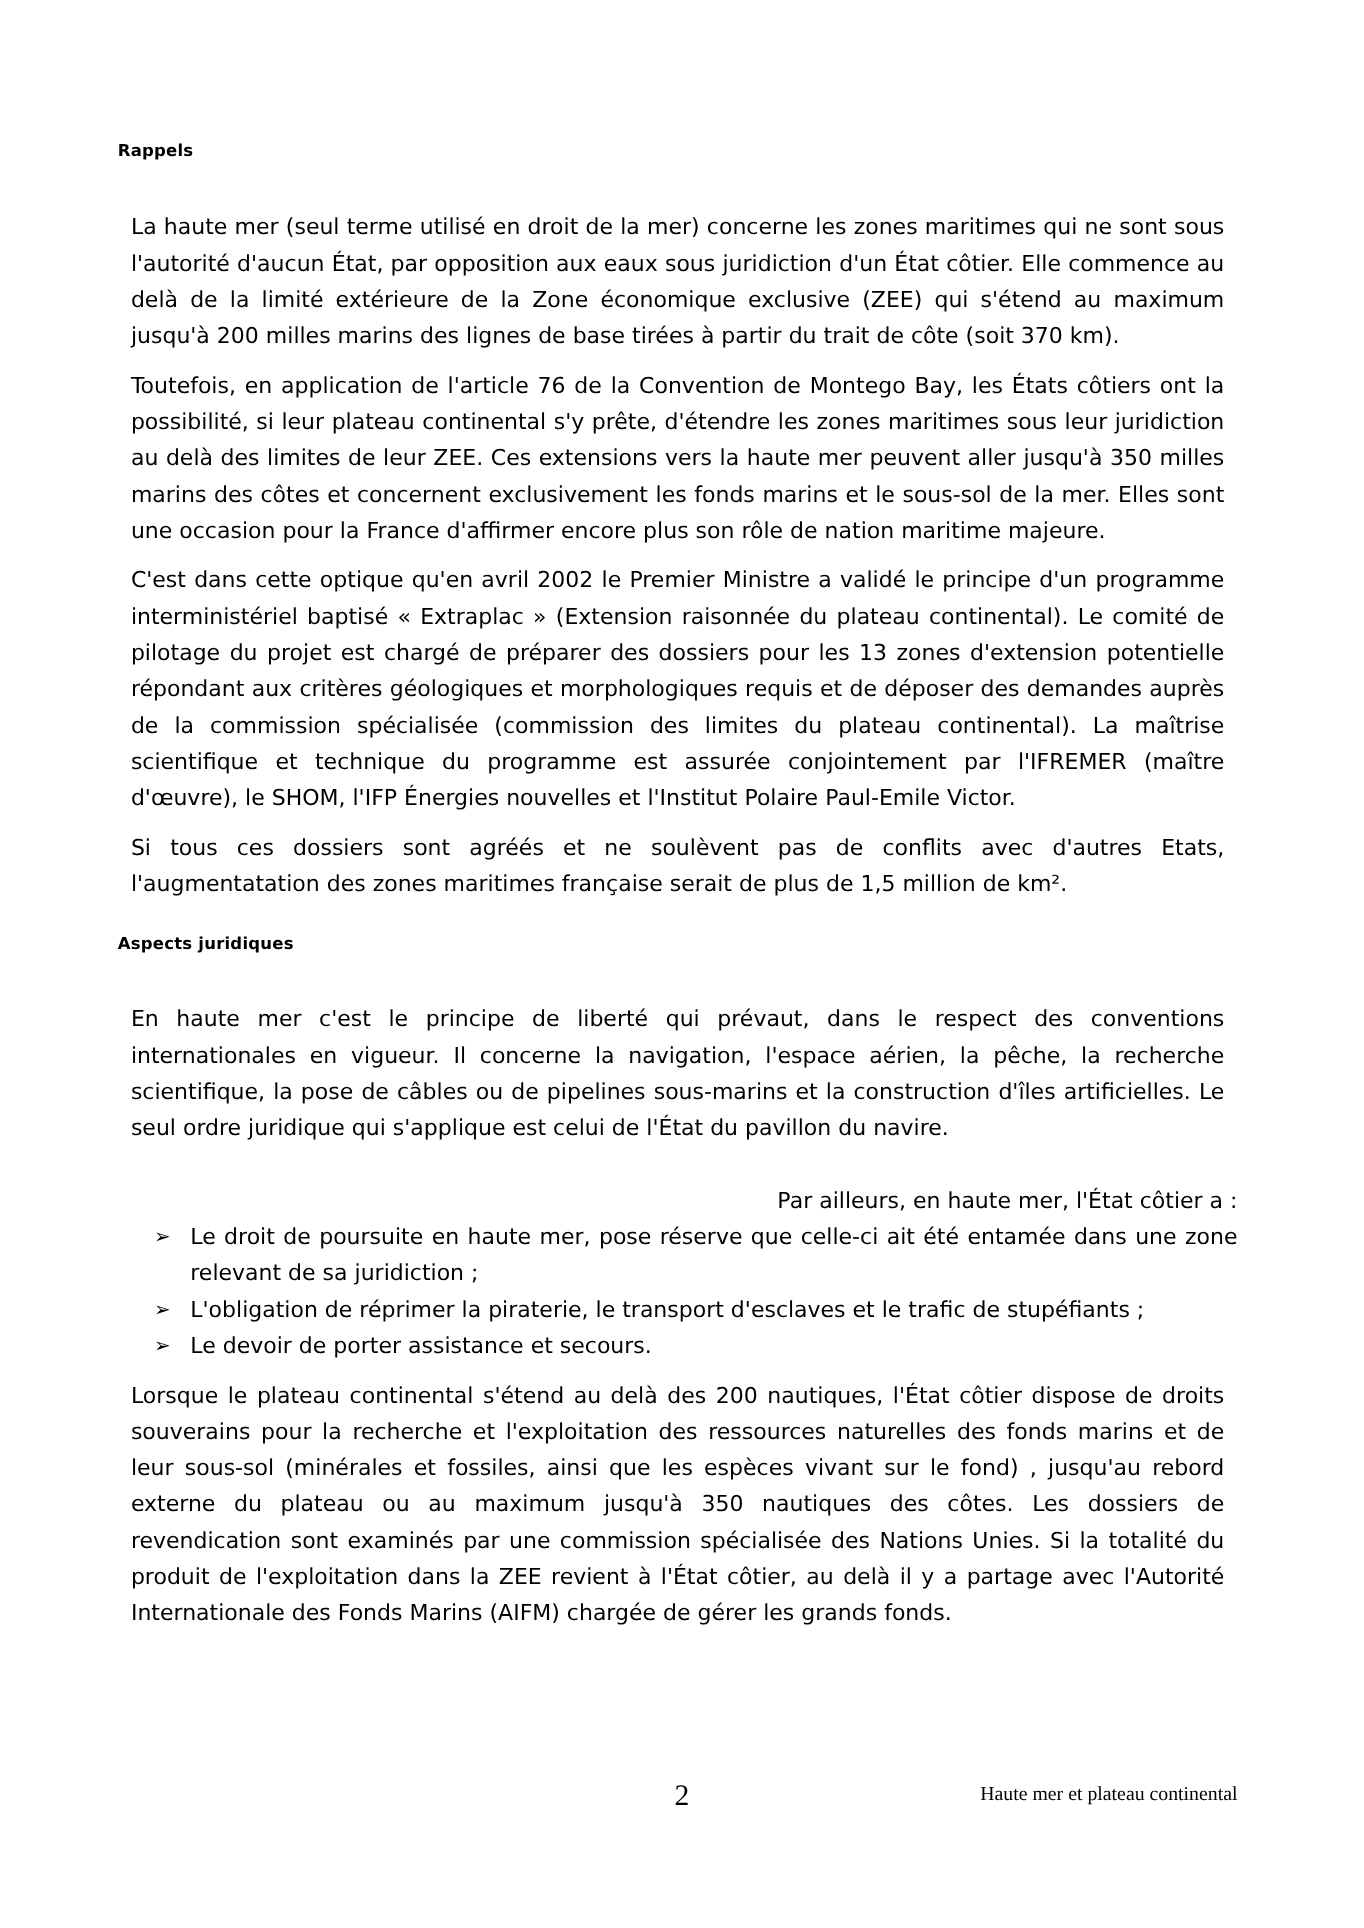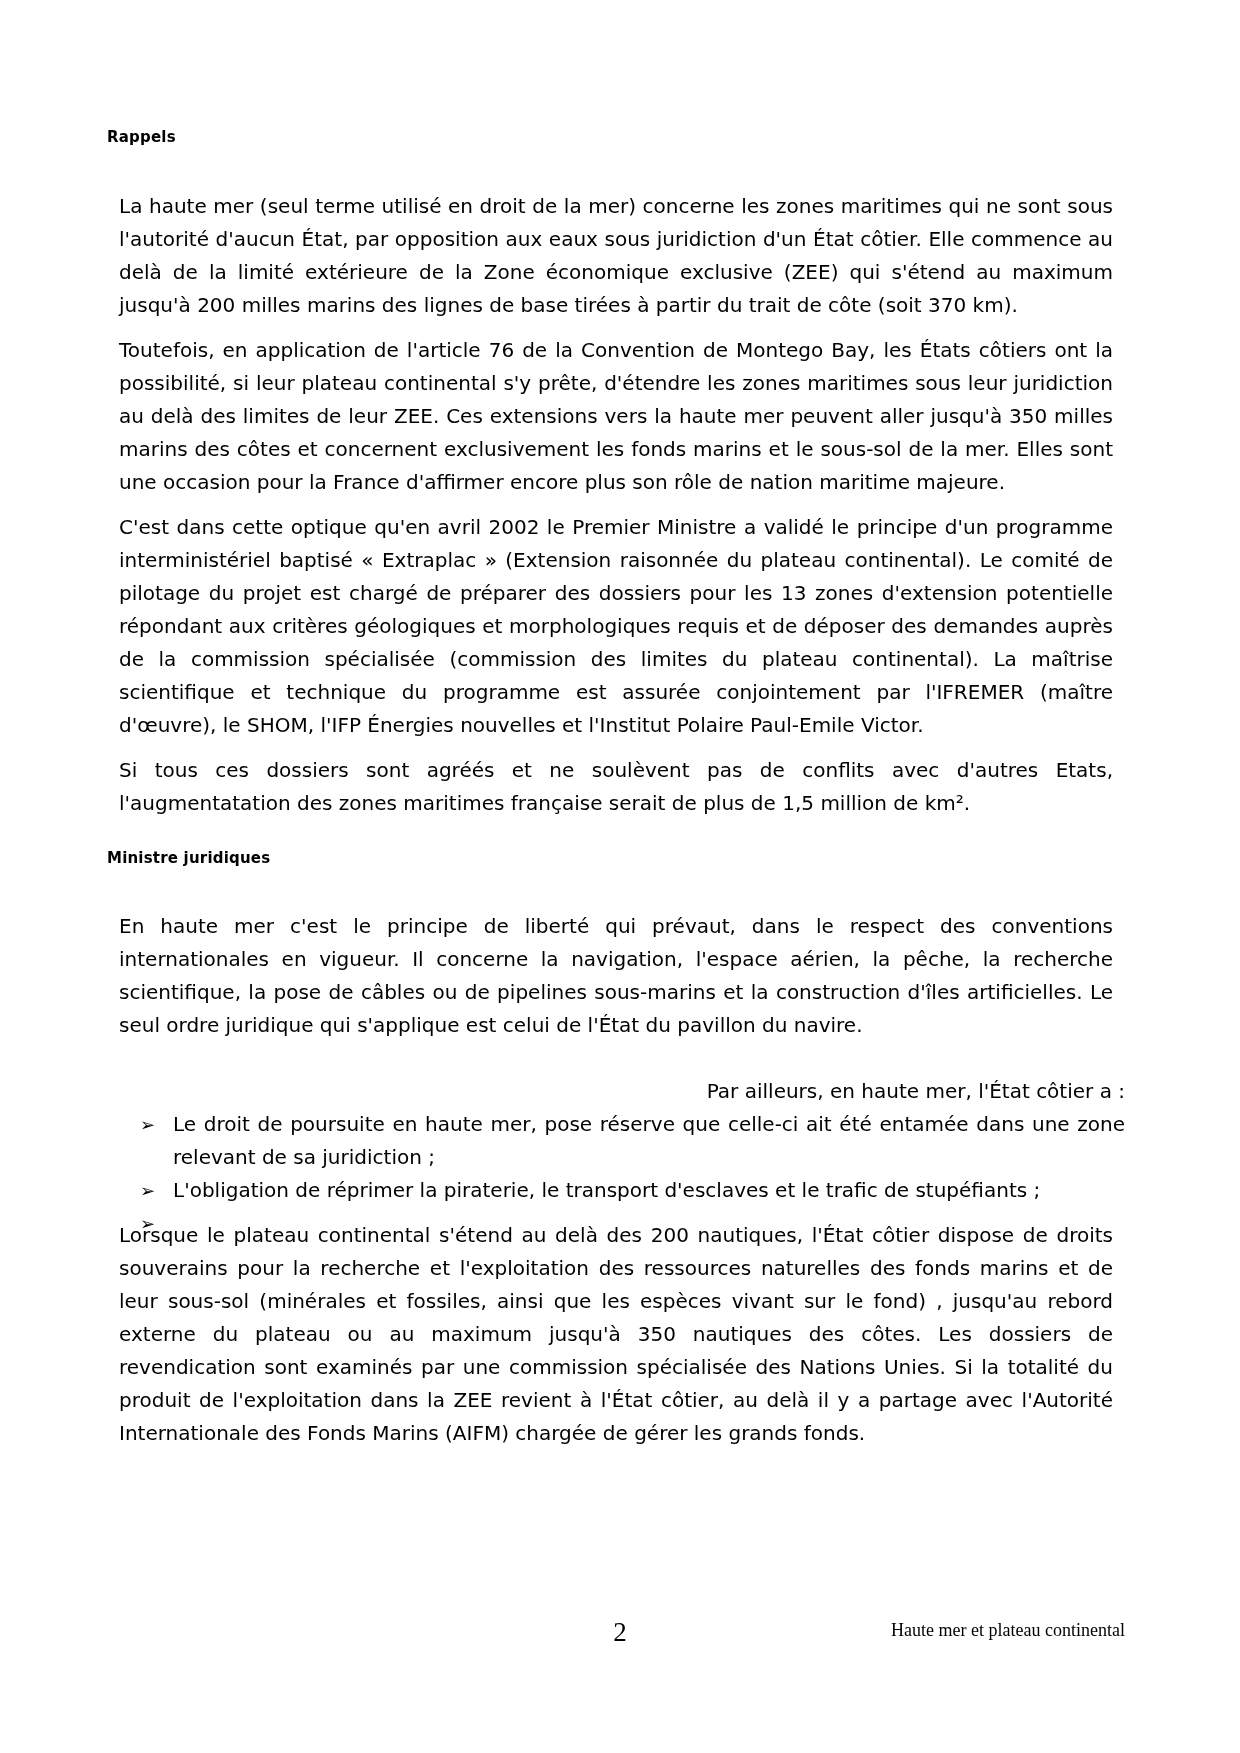--- a/index.html
+++ b/index.html
@@ -94,37 +94,38 @@
   <h2 class="section-heading">Rappels</h2>
 
   <p class="body-par">La haute mer (seul terme utilisé en droit de la mer) concerne les zones maritimes qui ne sont sous l'autorité d'aucun État, par opposition aux eaux sous juridiction d'un État côtier. Elle commence au delà de la limité extérieure de la Zone économique exclusive (ZEE) qui s'étend au maximum jusqu'à 200 milles marins des lignes de base tirées à partir du trait de côte (soit 370 km).</p>
 
   <p class="body-par">Toutefois, en application de l'article 76 de la Convention de Montego Bay, les États côtiers ont la possibilité, si leur plateau continental s'y prête, d'étendre les zones maritimes sous leur juridiction au delà des limites de leur ZEE. Ces extensions vers la haute mer peuvent aller jusqu'à 350 milles marins des côtes et concernent exclusivement les fonds marins et le sous-sol de la mer. Elles sont une occasion pour la France d'affirmer encore plus son rôle de nation maritime majeure.</p>
 
   <p class="body-par">C'est dans cette optique qu'en avril 2002 le Premier Ministre a validé le principe d'un programme interministériel baptisé « Extraplac » (Extension raisonnée du plateau continental). Le comité de pilotage du projet est chargé de préparer des dossiers pour  les 13 zones d'extension potentielle répondant aux critères géologiques et morphologiques requis et de déposer des demandes auprès de la commission spécialisée (commission des limites du plateau continental). La maîtrise scientifique et technique du programme est assurée conjointement par l'IFREMER (maître d'œuvre), le SHOM, l'IFP Énergies nouvelles et l'Institut Polaire Paul-Emile Victor.</p>
 
   <p class="body-par">Si tous ces dossiers sont agréés et ne soulèvent pas de conflits avec d'autres Etats, l'augmentatation des zones maritimes française serait de plus de 1,5 million de km².</p>
 
-  <h2 class="section-heading second">Ministre juridiques</h2>
+  <h2 class="section-heading second">Aspects juridiques</h2>
 
   <p class="body-par">En haute mer c'est le principe de liberté qui prévaut, dans le respect des conventions internationales en vigueur. Il concerne la navigation, l'espace aérien, la pêche, la recherche scientifique, la pose de câbles ou de pipelines sous-marins et la construction d'îles artificielles. Le seul ordre juridique qui s'applique est celui de l'État du pavillon du navire.</p>
 
   <p class="intro-par">Par ailleurs, en haute mer, l'État côtier a :</p>
 
   <ul class="bullet-list">
     <li>
       <span class="arrow">➢</span>
       <span>Le droit de poursuite en haute mer, pose réserve que celle-ci ait été entamée dans une zone relevant de sa juridiction ;</span>
     </li>
     <li>
       <span class="arrow">➢</span>
       <span>L'obligation de réprimer la piraterie, le transport d'esclaves et le trafic de stupéfiants ;</span>
     </li>
     <li>
       <span class="arrow">➢</span>
+      <span>Le devoir de porter assistance et secours.</span>
     </li>
   </ul>
 
   <p class="body-par">Lorsque le plateau continental s'étend au delà des 200 nautiques, l'État côtier dispose de droits souverains pour la recherche et l'exploitation des ressources naturelles des fonds marins et de leur sous-sol (minérales et fossiles, ainsi que les espèces vivant sur le fond) , jusqu'au rebord externe du plateau ou au maximum jusqu'à 350 nautiques des côtes. Les dossiers de revendication sont examinés par une commission spécialisée des Nations Unies. Si la totalité du produit de l'exploitation dans la ZEE revient à l'État côtier, au delà il y a partage avec l'Autorité Internationale des Fonds Marins (AIFM) chargée de gérer les grands fonds.</p>
 
   <div class="footer">
     <div class="page-number">2</div>
     <div class="footer-title">Haute mer et plateau continental</div>
   </div>
 

